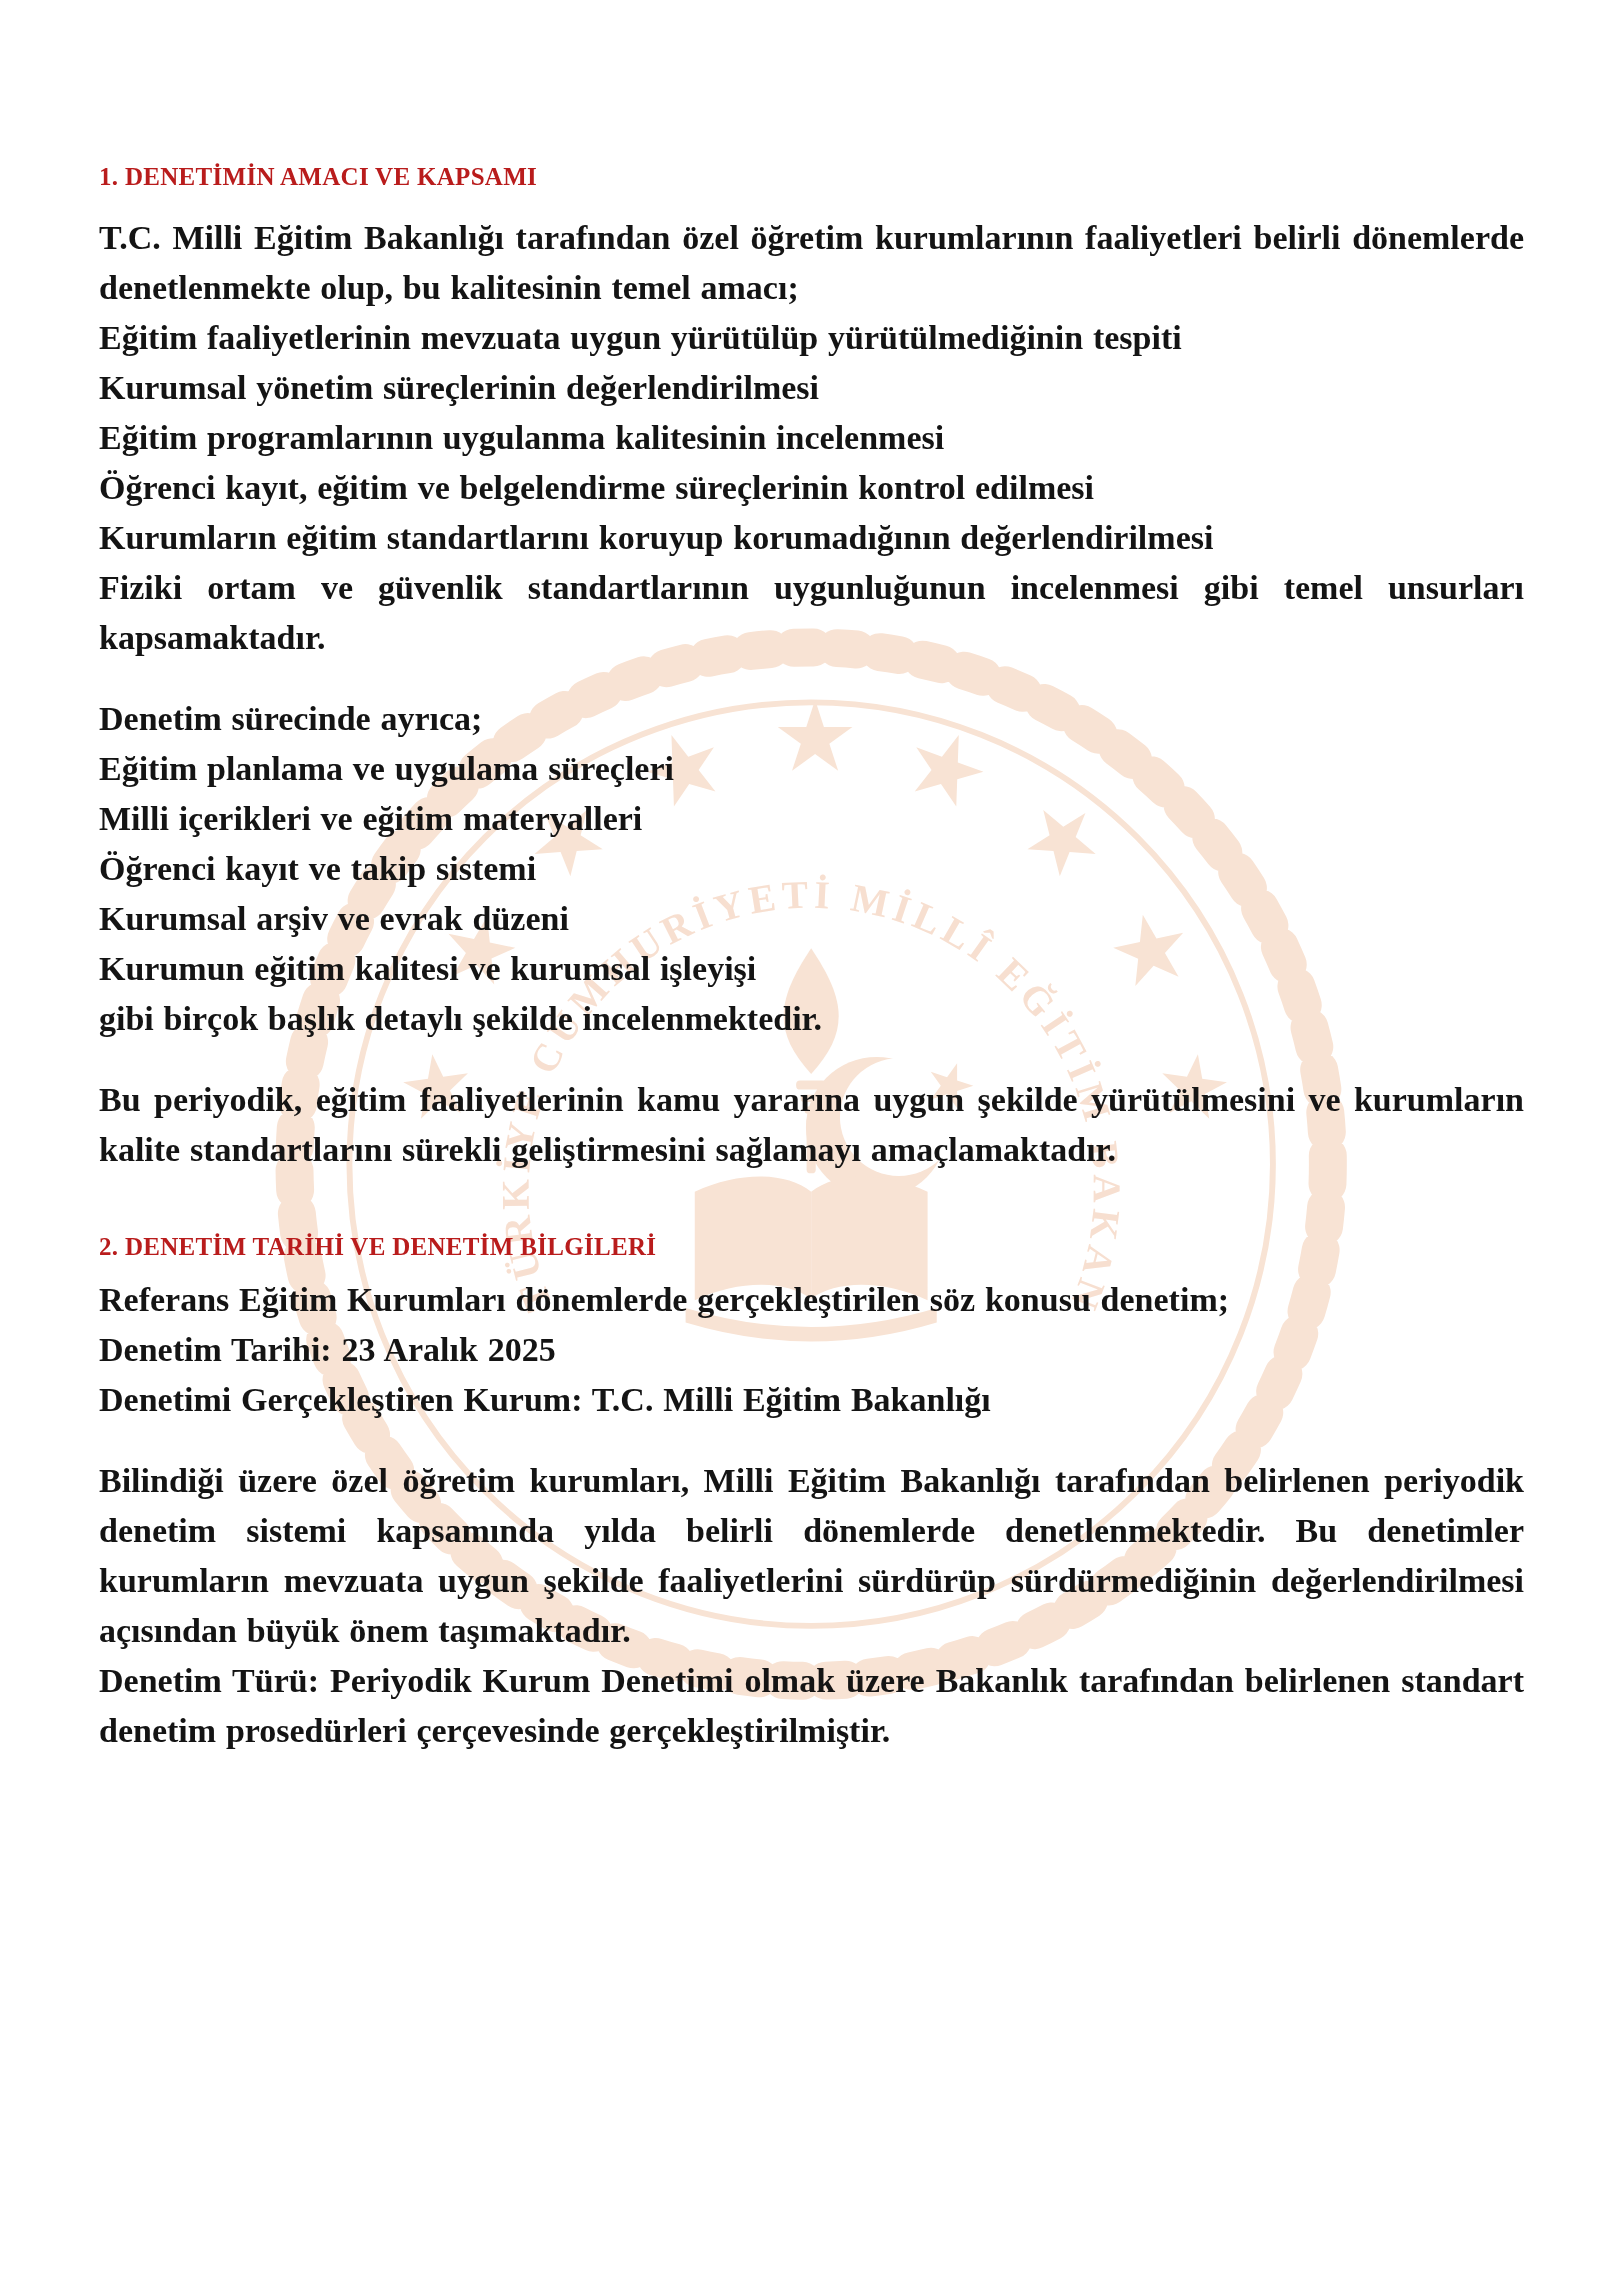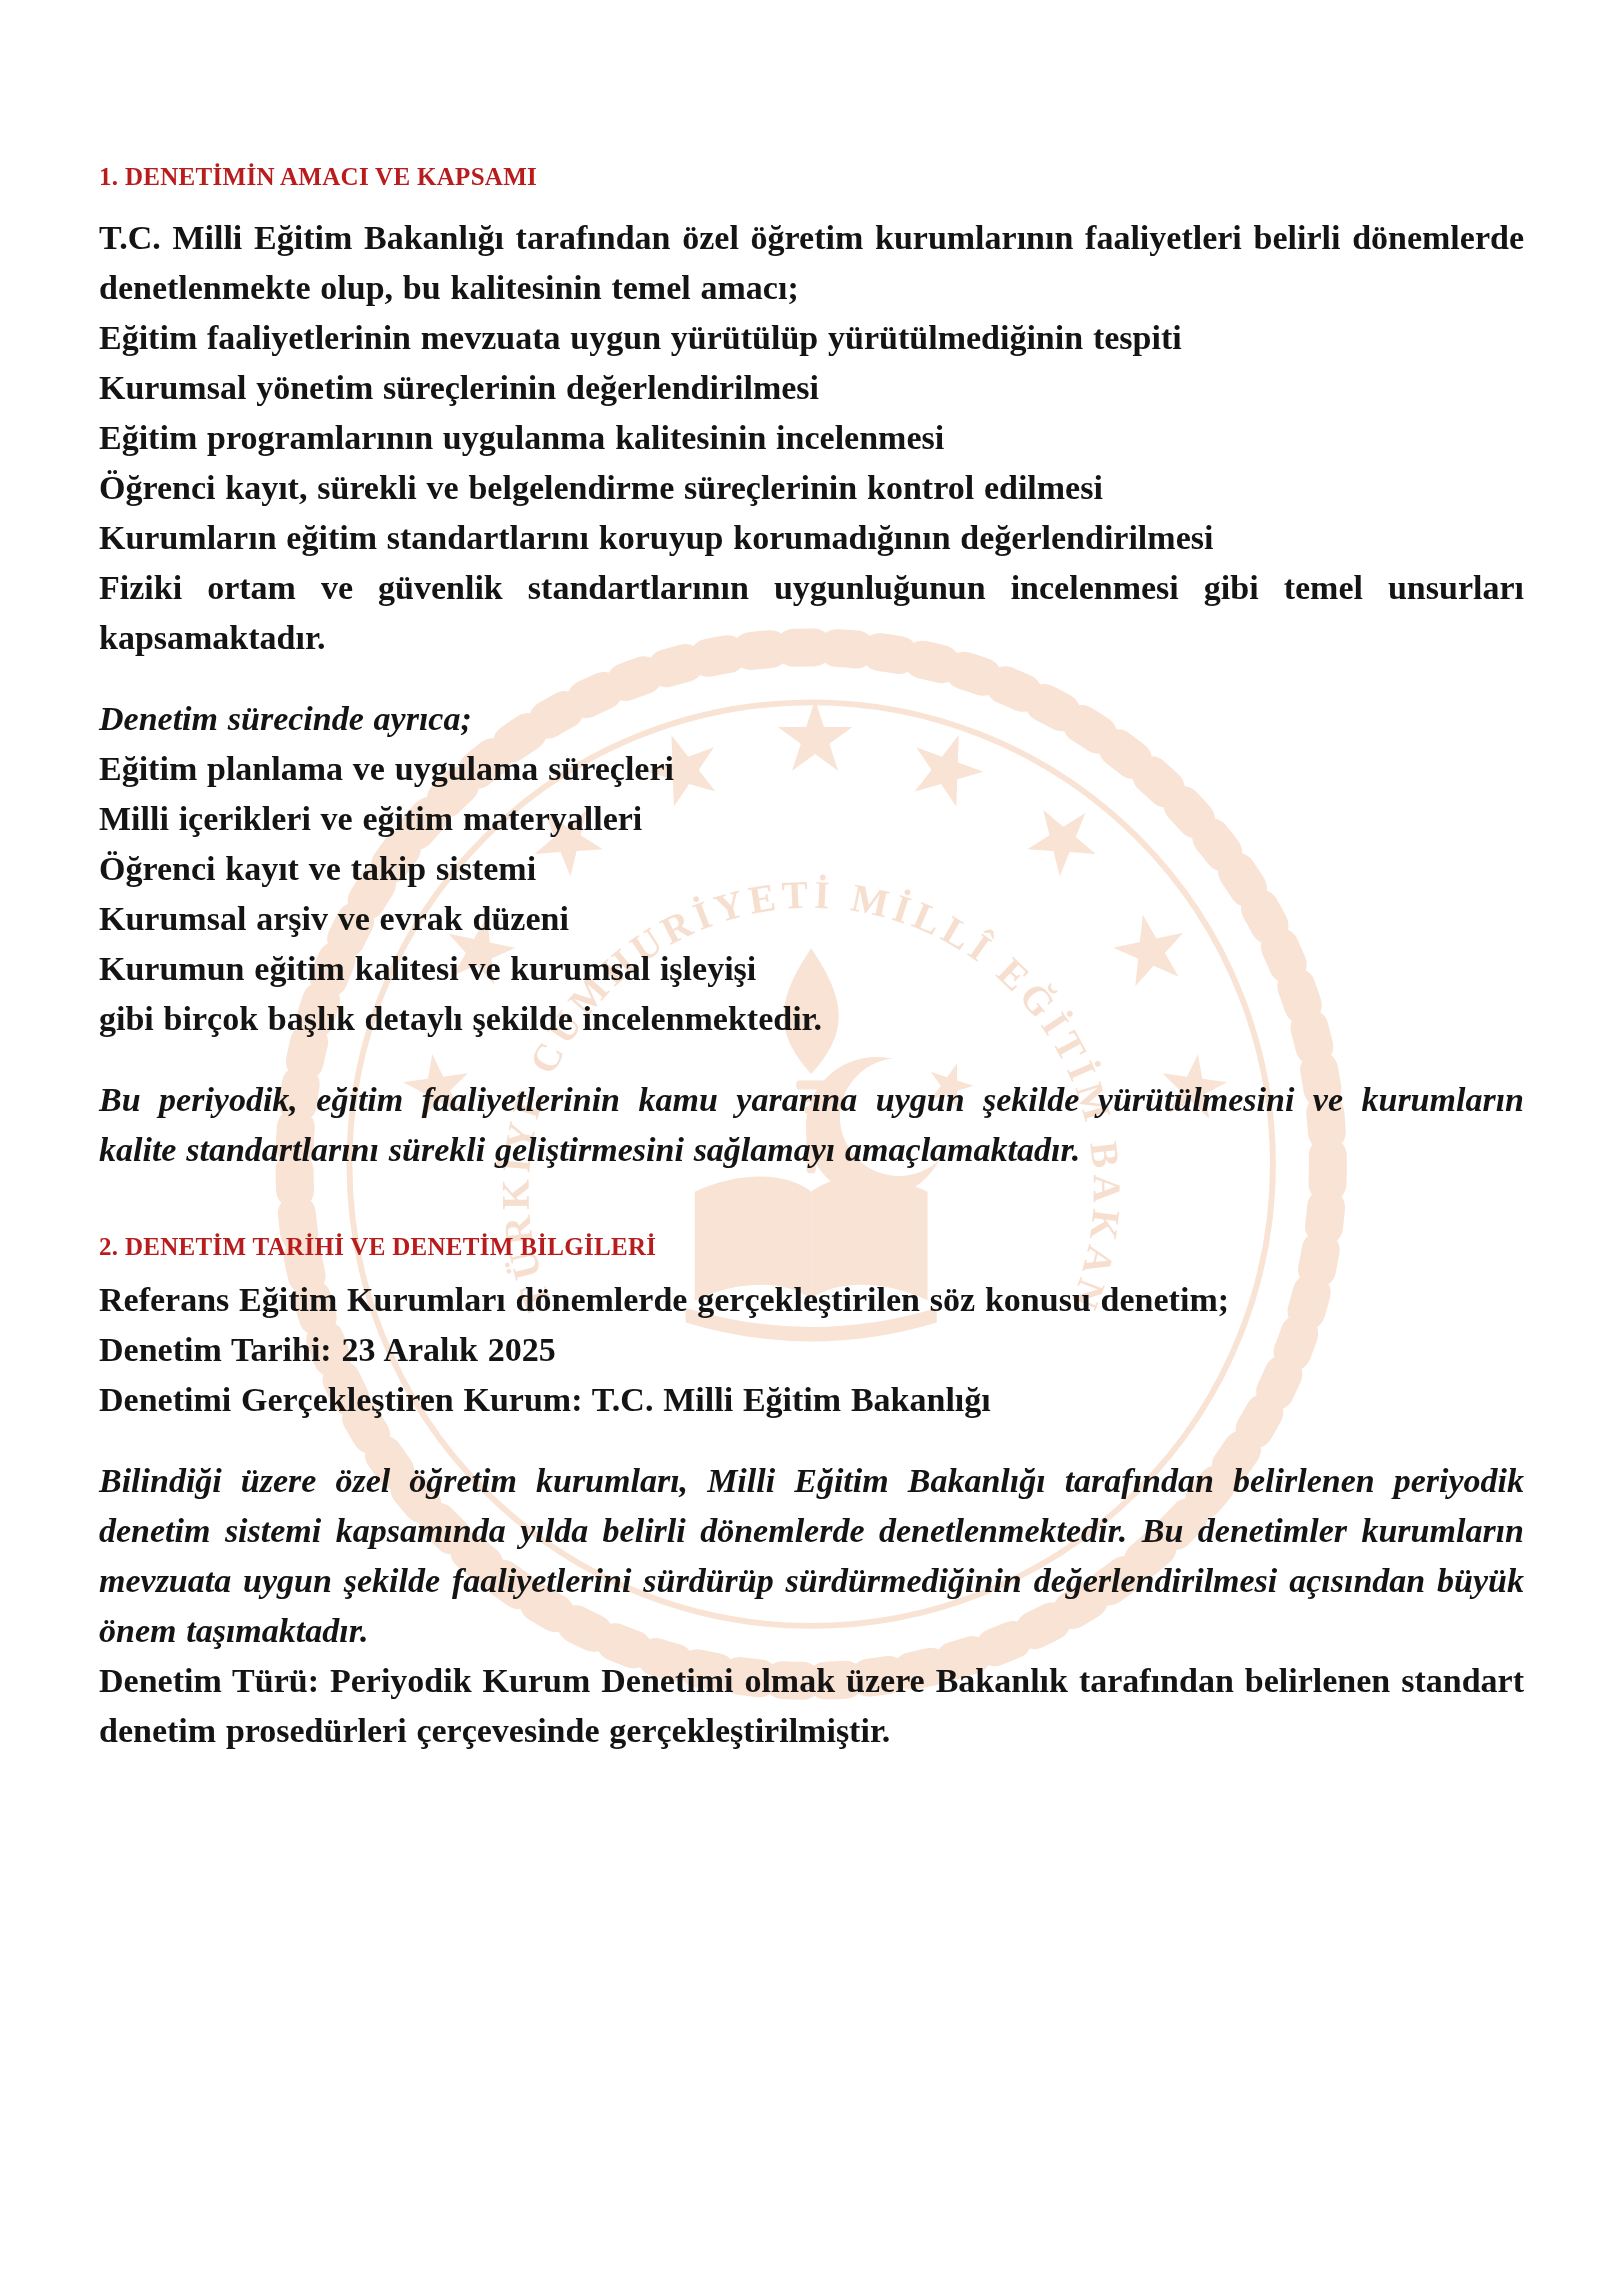--- a/index.html
+++ b/index.html
@@ -13,21 +13,21 @@
   .content{position:absolute;left:99px;top:152px;width:1425px;z-index:1;}
   .content h1{
     font-size:25px;line-height:50px;font-weight:700;color:#b91c1c;
     margin:0 0 10.5px 0;letter-spacing:0.3px;
   }
   .content p{
     margin:0;font-size:34px;line-height:50px;font-weight:700;color:#141414;
     word-spacing:1.3px;
   }
   .j{text-align:justify;text-align-last:left;}
-  .gap{margin-top:31px !important;font-style:italic;}
+  .gap{margin-top:31px !important;}
   .hgap{margin-top:47px !important;margin-bottom:3.9px !important;}
   
   .footer{position:absolute;left:0;top:2054px;width:1623px;height:241px;z-index:2;}
 </style>
 </head>
 <body>
 
 <svg class="watermark" width="1623" height="2295" viewBox="0 0 2481 3509" aria-hidden="true">
   <defs>
     <symbol id="star5" overflow="visible">
@@ -78,21 +78,21 @@
     </g>
   </g>
 </svg>
 
 <div class="content">
   <h1>1. DENETİMİN AMACI VE KAPSAMI</h1>
   <p class="j">T.C. Milli Eğitim Bakanlığı tarafından özel öğretim kurumlarının faaliyetleri belirli dönemlerde denetlenmekte olup, bu kalitesinin temel amacı;</p>
   <p>Eğitim faaliyetlerinin mevzuata uygun yürütülüp yürütülmediğinin tespiti</p>
   <p>Kurumsal yönetim süreçlerinin değerlendirilmesi</p>
   <p>Eğitim programlarının uygulanma kalitesinin incelenmesi</p>
-  <p>Öğrenci kayıt, sürekli ve belgelendirme süreçlerinin kontrol edilmesi</p>
+  <p>Öğrenci kayıt, eğitim ve belgelendirme süreçlerinin kontrol edilmesi</p>
   <p>Kurumların eğitim standartlarını koruyup korumadığının değerlendirilmesi</p>
   <p class="j">Fiziki ortam ve güvenlik standartlarının uygunluğunun incelenmesi gibi temel unsurları kapsamaktadır.</p>
 
   <p class="gap">Denetim sürecinde ayrıca;</p>
   <p>Eğitim planlama ve uygulama süreçleri</p>
   <p>Milli içerikleri ve eğitim materyalleri</p>
   <p>Öğrenci kayıt ve takip sistemi</p>
   <p>Kurumsal arşiv ve evrak düzeni</p>
   <p>Kurumun eğitim kalitesi ve kurumsal işleyişi</p>
   <p>gibi birçok başlık detaylı şekilde incelenmektedir.</p>

